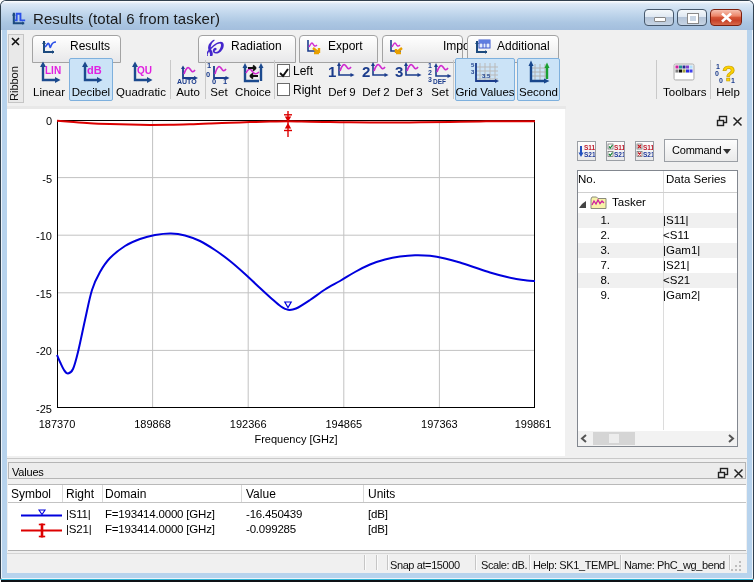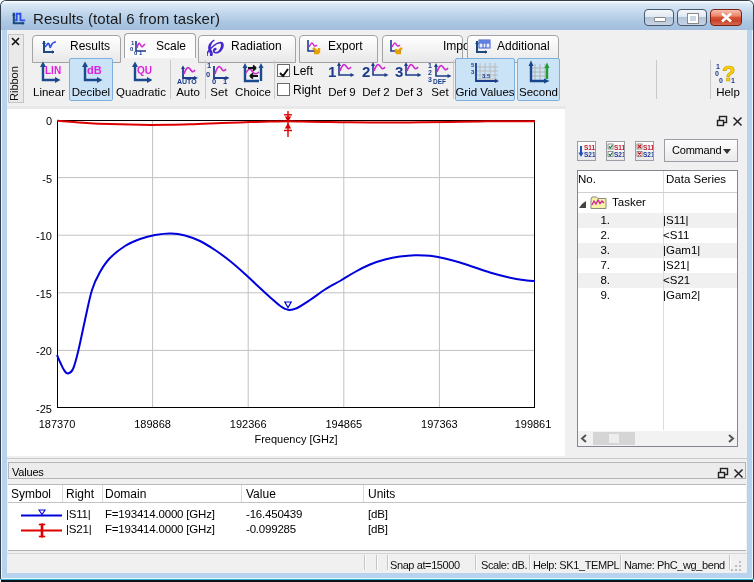--- a/index.html
+++ b/index.html
@@ -79,30 +79,20 @@
   <div class="capbtn" id="btnmin" style="left:644px;width:30px;"></div>
   <div class="capbtn" id="btnmax" style="left:677px;width:30px;"></div>
   <div class="capbtn" id="btnclose" style="left:710px;width:32px;"></div>
   <div class="abs" style="left:654px;top:17px;width:10px;height:3px;background:#fff;border:1px solid #888;border-radius:1px;"></div>
   <div class="abs" style="left:688px;top:14px;width:6px;height:5px;background:#c8d5e4;border:2px solid #fff;box-shadow:0 0 0 1px #8a8a8a;"></div>
   <svg class="abs" style="left:720px;top:12px" width="13" height="11" viewBox="0 0 13 11">
     <path d="M2,1.5 L11,9.5 M11,1.5 L2,9.5" stroke="#fff" stroke-width="2.6" fill="none"></path>
   </svg>
   <div id="client"></div>
 
-  <div class="tab sel" style="left:124px;width:72px;">
-    <svg style="left:5px" width="18" height="18" viewBox="0 0 18 18">
-      <text x="1" y="7" font-size="6" fill="#1b3c8c" font-weight="bold">1</text>
-      <text x="0" y="13" font-size="6" fill="#1b3c8c" font-weight="bold">0</text>
-      <text x="4" y="17" font-size="6" fill="#1b3c8c" font-weight="bold">0  1</text>
-      <path d="M6,3 L6,13 L16,13" stroke="#1b3c8c" stroke-width="1.6" fill="none"></path>
-      <path d="M7,10 C8,6 9,4 10,6 C11,8 12,10 13,8 L15,6" stroke="#d02bd0" stroke-width="1.5" fill="none"></path>
-    </svg>
-    <div class="lbl" style="left:31px;">Scale</div>
-  </div>
   <div class="tab" style="left:32px;width:89px;">
     <svg style="left:7px" width="18" height="18" viewBox="0 0 18 18">
       <path d="M4,3 L4,14 L14,14" stroke="#1c4a7e" stroke-width="2" fill="none"></path>
       <path d="M4,3 L2,6 L6,6 Z" fill="#1c4a7e"></path>
         <path d="M14,14 L12,12 L12,16 Z" fill="#1c4a7e"></path>
       <path d="M5,9 C7,7 8,4 9,6 C10,9 10,11 11,8 C12,5 13,4 16,4" stroke="#2b50e8" stroke-width="1.6" fill="none"></path>
     </svg>
     <div class="lbl" style="left:37px;">Results</div>
   </div>
   <div class="tab" style="left:198px;width:98px;">
@@ -278,20 +268,37 @@
       <path d="M9,4 L9,20 M14,4 L14,20 M19,4 L19,20 M5,8 L22,8 M5,12 L22,12 M5,16 L22,16" stroke="#b2b2b2" stroke-width="1" fill="none"></path>
       <path d="M5,4 L5,21 L19,21" stroke="#17468c" stroke-width="2.4" fill="none"></path>
       <path d="M5,0.5 L2.5,6 L7.5,6 Z" fill="#17468c"></path>
       <path d="M23.5,21 L18,18.5 L18,23.5 Z" fill="#17468c"></path>
       <path d="M21,7 L21,19" stroke="#18a030" stroke-width="2.4" fill="none"></path>
       <path d="M21,2.5 L18.5,8 L23.5,8 Z" fill="#18a030"></path>
     </svg>
     <div class="rlbl">Second</div>
   </div>
   <div class="rsep" style="left:656px;"></div>
+  <div class="rbtn" style="left:663px;width:42px;">
+    <svg width="26" height="26" viewBox="0 0 26 26">
+      <rect x="3" y="4" width="20" height="16" rx="1.5" fill="#f0f0f0" stroke="#b0b0b0"></rect>
+      <rect x="4" y="13" width="18" height="6" fill="#ffffff"></rect>
+      <rect x="4.5" y="5.5" width="3" height="3" fill="#d020a0"></rect>
+        <rect x="8" y="5.5" width="3" height="3" fill="#209090"></rect>
+      <rect x="11.5" y="5.5" width="3" height="3" fill="#282890"></rect>
+        <rect x="15" y="5.5" width="3" height="3" fill="#8040d0"></rect>
+      <rect x="18.5" y="5.5" width="3" height="3" fill="#b0e0ff"></rect>
+      <rect x="4.5" y="9.5" width="3" height="3" fill="#808080"></rect>
+        <rect x="8" y="9.5" width="3" height="3" fill="#101010"></rect>
+      <rect x="11.5" y="9.5" width="3" height="3" fill="#a0a040"></rect>
+        <rect x="15" y="9.5" width="3" height="3" fill="#2828e0"></rect>
+      <rect x="18.5" y="9.5" width="3" height="3" fill="#4040f0"></rect>
+    </svg>
+    <div class="rlbl">Toolbars</div>
+  </div>
   <div class="rsep" style="left:710px;"></div>
   <div class="rbtn" style="left:713px;width:30px;">
     <svg width="26" height="26" viewBox="0 0 26 26">
       <text x="1" y="9" font-size="7" font-weight="bold" fill="#1b3c8c">1</text>
       <text x="0" y="16" font-size="7" font-weight="bold" fill="#1b3c8c">0</text>
       <text x="4" y="23" font-size="7" font-weight="bold" fill="#1b3c8c">0</text>
       <text x="16" y="23" font-size="7" font-weight="bold" fill="#1b3c8c">1</text>
       <text x="7" y="21" font-size="22" font-weight="bold" fill="#ffd400" stroke="#c8a000" stroke-width="0.7">?</text>
     </svg>
     <div class="rlbl">Help</div>

